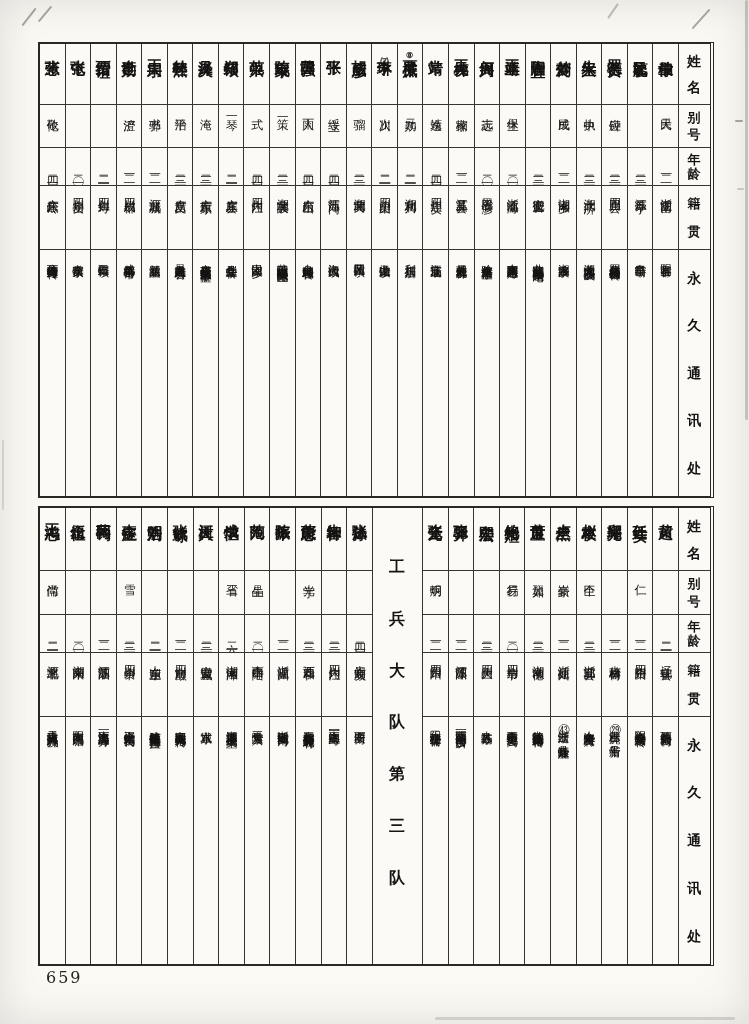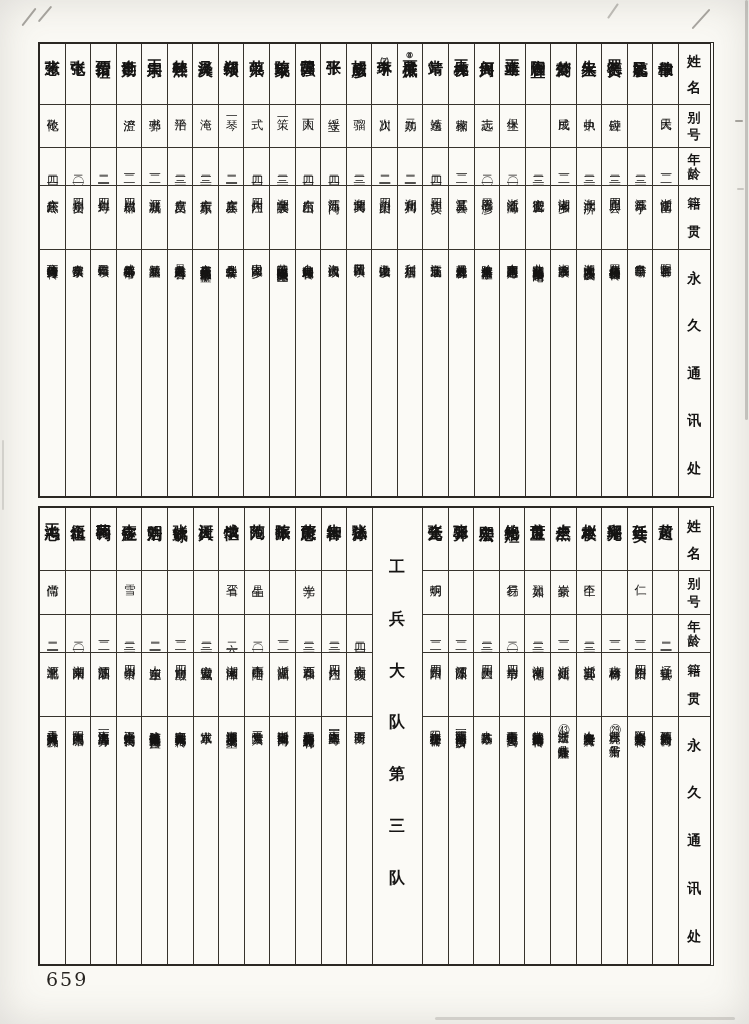--- a/index.html
+++ b/index.html
@@ -28,21 +28,21 @@
   .tbl-bottom .c-alias{height:44px;}
   
   .spread{writing-mode:horizontal-tb;display:flex;flex-direction:column;
           align-items:center;justify-content:space-around;padding:4px 0;}
   .h-name{font-size:14px;font-weight:700;}
   .h-small{font-size:13px;font-weight:700;}
   .h-addr{font-size:14px;font-weight:700;}
   .seccell{flex:1;border-bottom:none !important;font-size:16px;font-weight:600;
            padding:34px 0 60px 0;}
   .note{font-size:8px;letter-spacing:0;}
-  .pagenum{position:absolute;left:46px;top:968px;font-size:19px;letter-spacing:2px;color:#26231f;}
+  .pagenum{position:absolute;left:46px;top:968px;font-size:16px;letter-spacing:2px;color:#26231f;}
   .mark{position:absolute;background:rgba(70,66,60,.45);border-radius:2px;}
 </style>
 </head>
 <body>
 
 <div class="page">
 
   <div class="mark" style="left:28px;top:6px;width:2px;height:22px;transform:rotate(38deg);"></div>
   <div class="mark" style="left:44px;top:4px;width:2px;height:20px;transform:rotate(40deg);"></div>
   <div class="mark" style="left:612px;top:2px;width:2px;height:18px;transform:rotate(35deg);opacity:.7;"></div>

